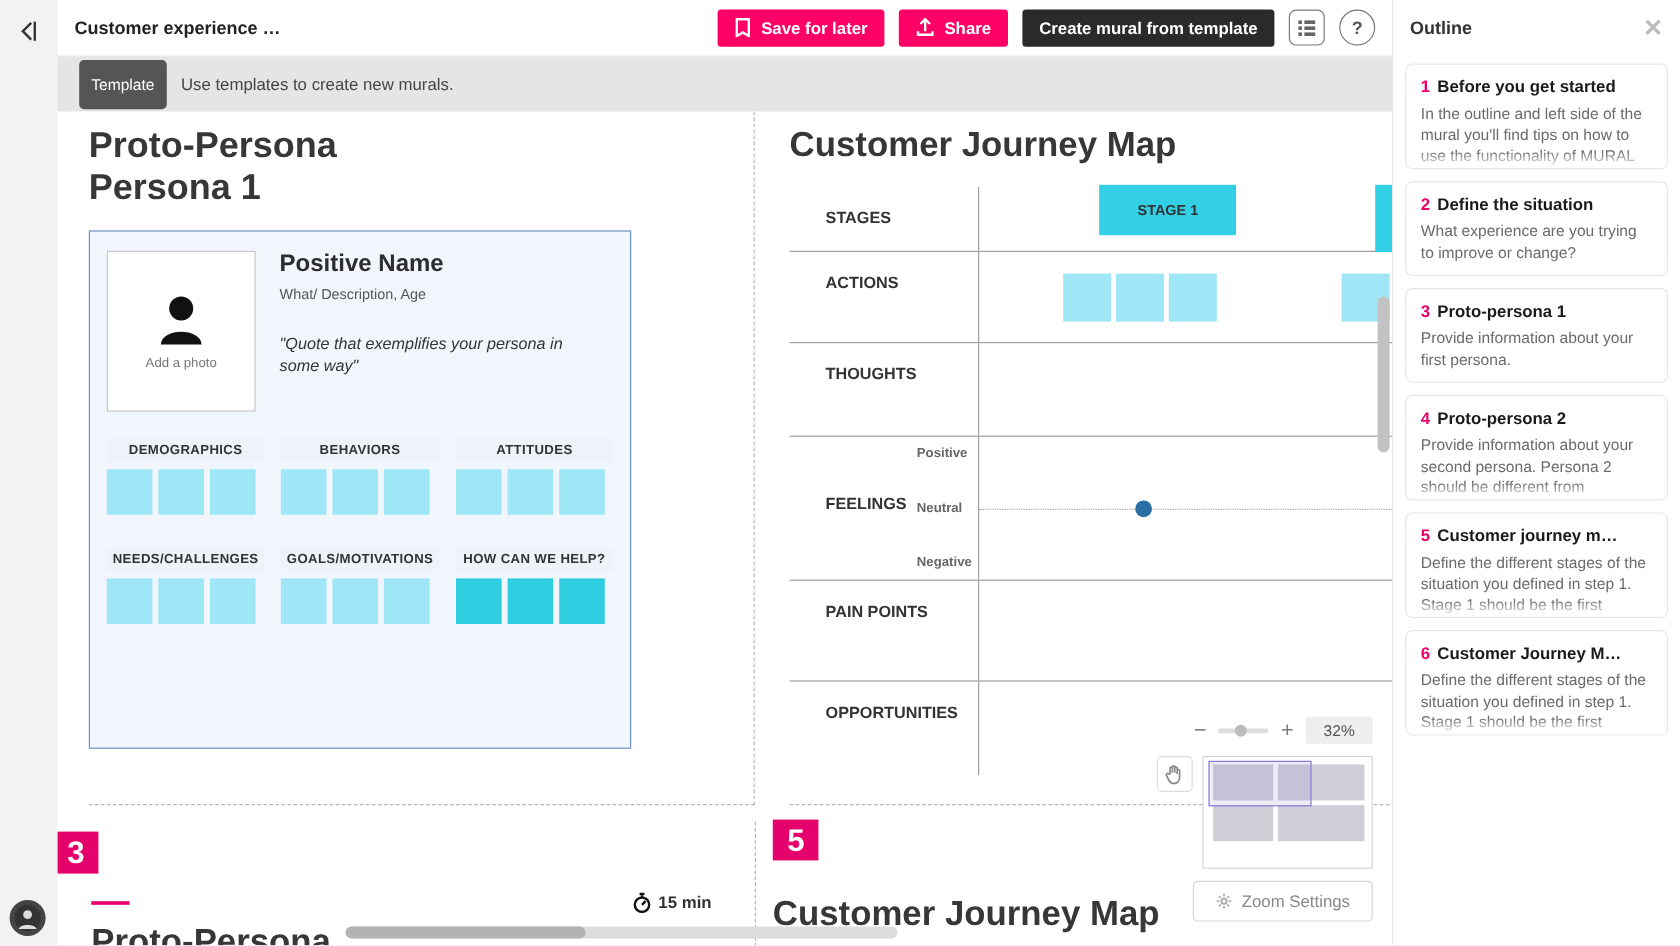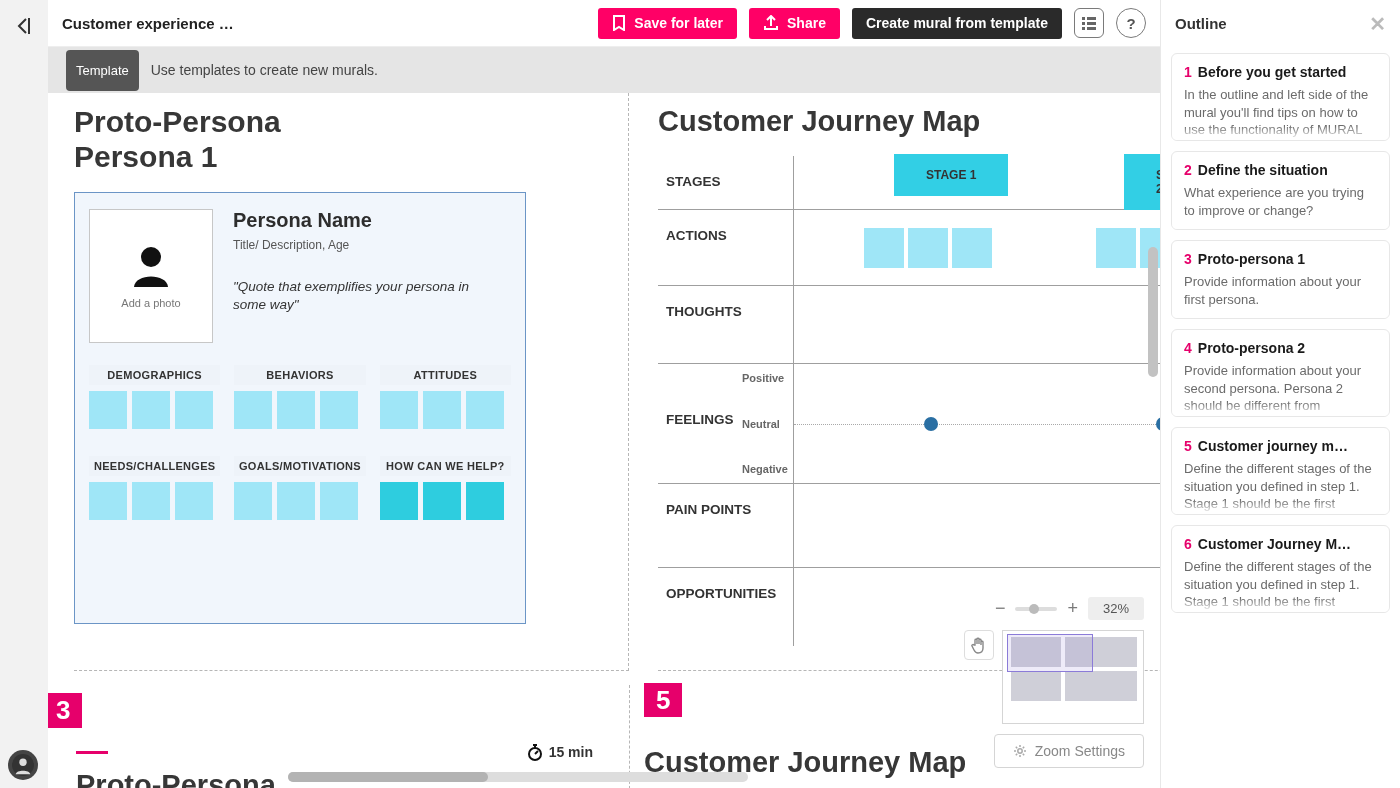--- a/index.html
+++ b/index.html
@@ -40,21 +40,21 @@
   .attr-col .hdr{ background:#eef3f9; text-align:center; font-size:11px; font-weight:700; padding:4px 0; letter-spacing:.3px; color:#333;}
   .attr-col .boxes{ display:flex; gap:5px; margin-top:6px;}
   .sticky{ width:38px; height:38px; background:#9fe6f7;}
   .sticky-teal{ background:#2ecddf;}
   .attr-row2{ display:flex; gap:14px; margin-top:27px;}
 
   .journey-section{ position:absolute; left:610px; top:0; width:560px; height:578px; border-bottom:1px dashed #b6b6b6;}
   .journey-title{ font-size:29px; font-weight:700; color:#373737; padding:12px 0 0 0;}
   .jgrid{ margin-top:18px;}
   .jrow{ display:flex; border-bottom:1px solid #9f9f9f; min-height:48px;}
-  .jrow .rlabel{ width:135px; padding:18px 0 18px 8px; font-size:13.5px; font-weight:700; color:#333;}
+  .jrow .rlabel{ width:135px; padding:18px 0 18px 8px; font-size:13.5px; font-weight:700; color:#333;margin-left:22px;}
   .jrow .rcontent{ flex:1; border-left:1px solid #9f9f9f; position:relative; display:flex; align-items:center;}
   .stage-chip{ position:absolute; background:#32cfe5; color:#333; font-weight:700; font-size:12px; padding:14px 32px;}
   .stage-chip.s1{ left:100px; top:-2px;}
   .stage-chip.s2{ left:330px; top:-2px;}
   .small-sticky{ width:40px; height:40px; background:#9fe6f7;}
   .sticky-group{ position:absolute; display:flex; gap:4px;}
   .sg1{ left:70px;}
   .sg2{ left:302px;}
   .feel-labels{ position:absolute; left:0; top:0; height:100%; display:flex; flex-direction:column; justify-content:space-between; font-size:11px; color:#666; transform:translateX(-52px);font-weight:bold;}
   .feelings-track{ position:absolute; left:0; right:0; top:50%; border-top:1.5px dotted #a9a9a9;}
@@ -169,22 +169,22 @@
           <div class="persona-card">
             <div class="persona-top">
               <div class="photo-box">
                 <svg width="46" height="46" viewBox="0 0 46 46">
                     <circle cx="23" cy="14" r="10" fill="#111"></circle>
                     <path d="M6 44c1-14 33-14 34 0z" fill="#111"></path>
                   </svg>
                 <div class="ph-label">Add a photo</div>
               </div>
               <div class="persona-meta">
-                <div class="pname">Persona Name</div>
-                <div class="pdesc">Title/ Description, Age</div>
+                <div class="pname">Positive Name</div>
+                <div class="pdesc">What/ Description, Age</div>
                 <div class="pquote">"Quote that exemplifies your persona in some way"</div>
               </div>
             </div>
 
             <div class="attr-grid">
               <div class="attr-col">
                   <div class="hdr">DEMOGRAPHICS</div>
                   <div class="boxes">
                     <div class="sticky"></div>
                     <div class="sticky"></div>

